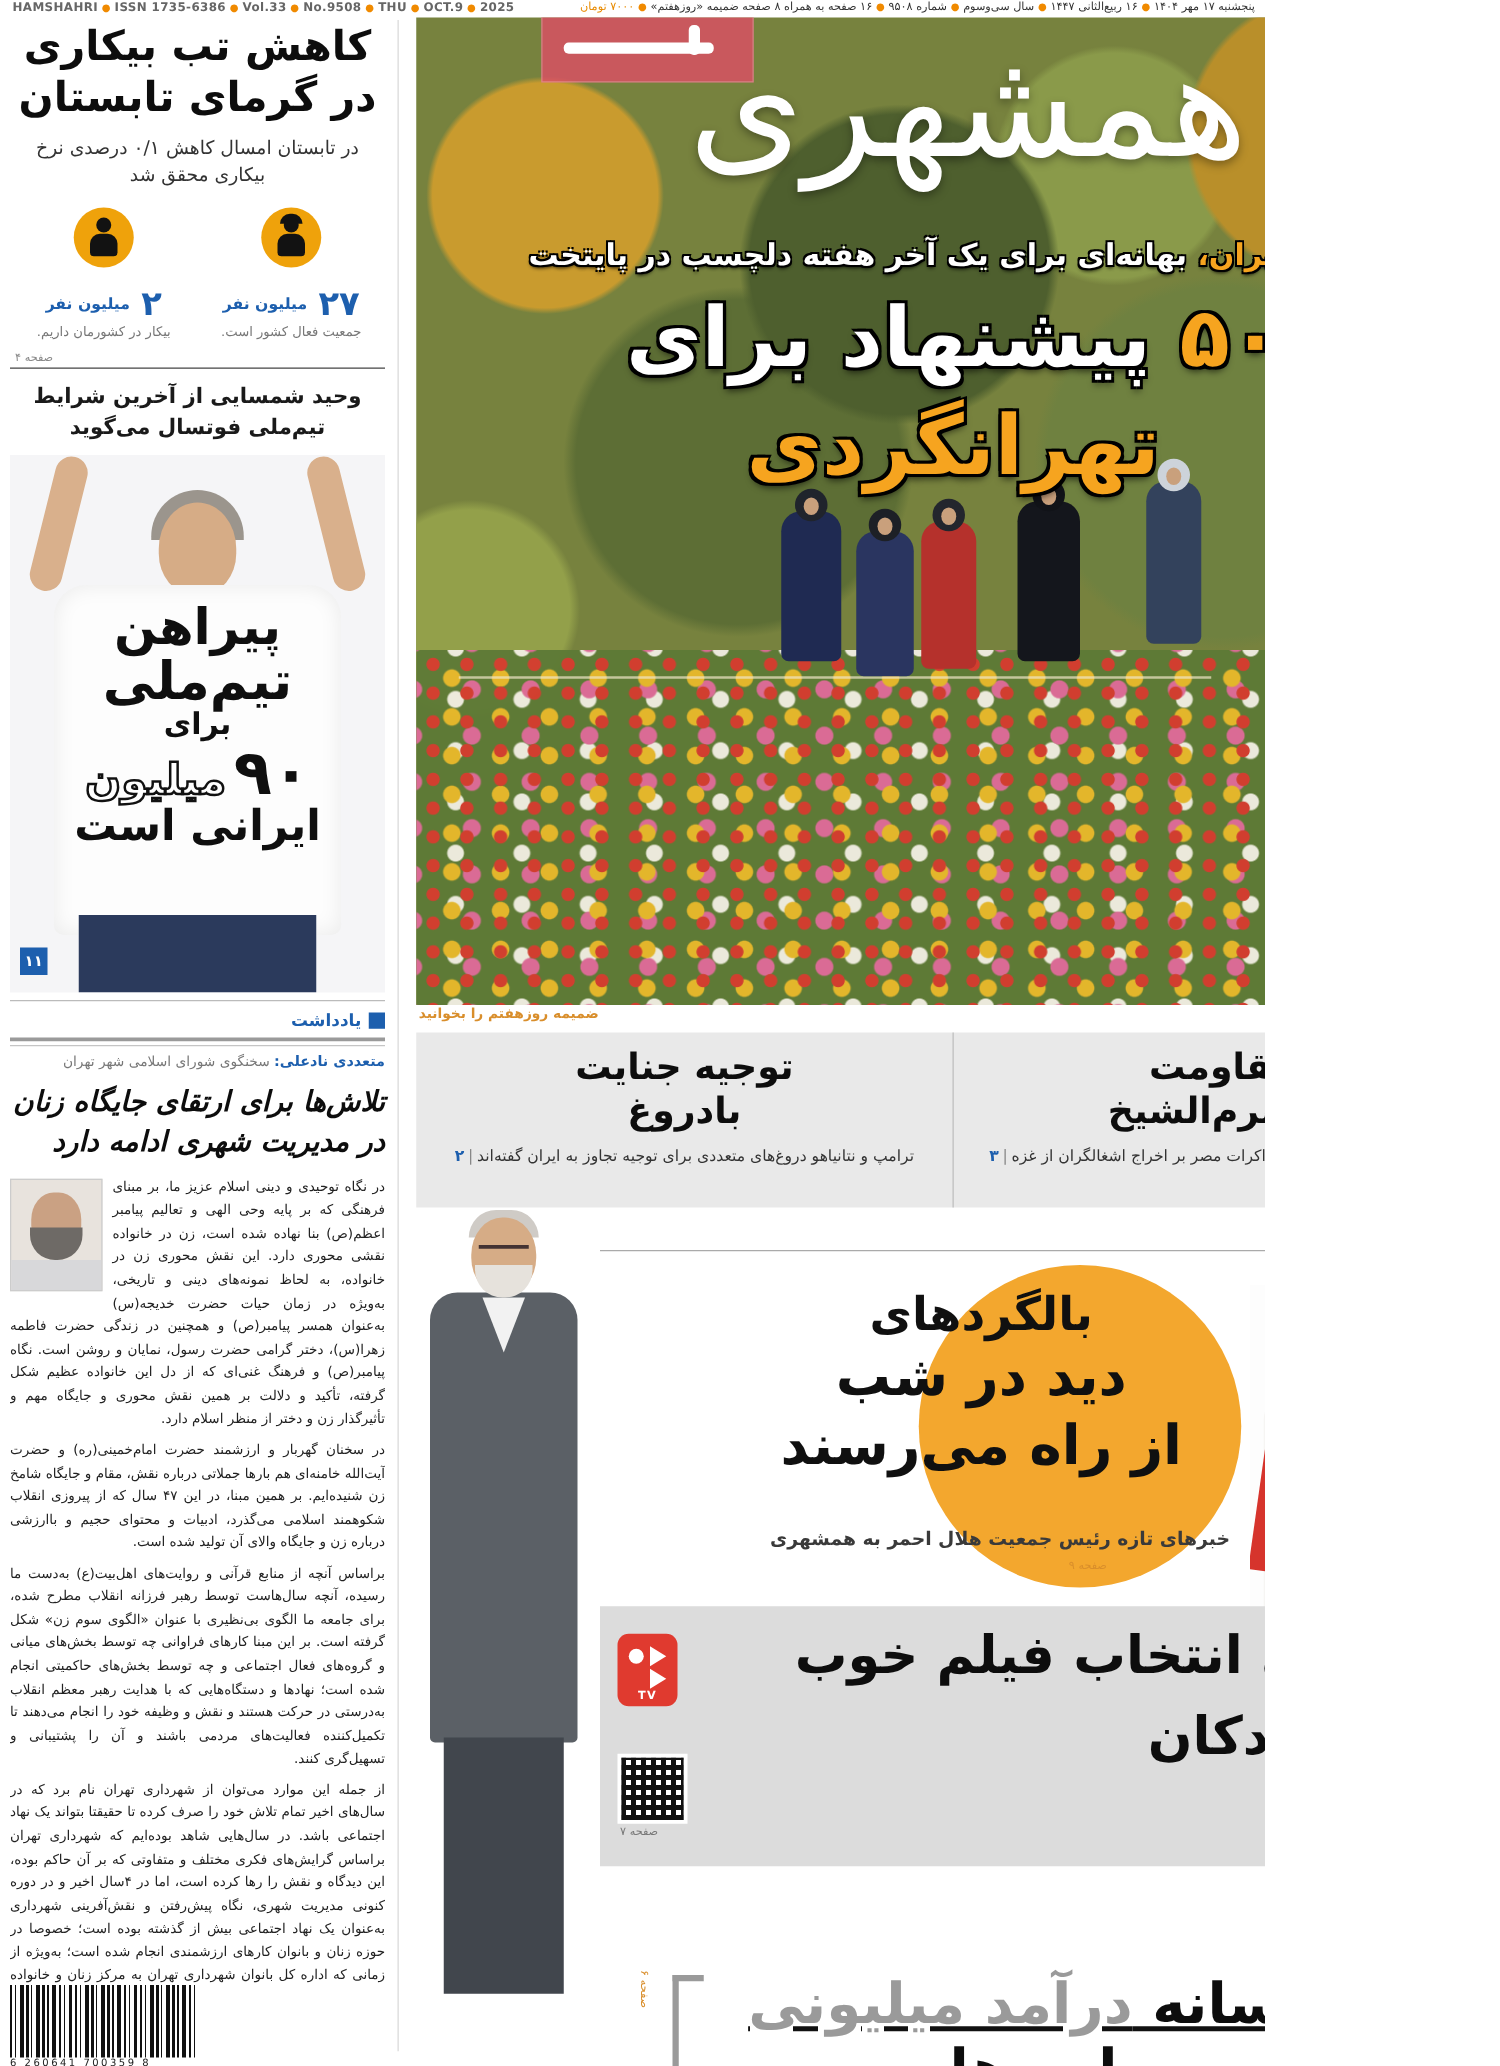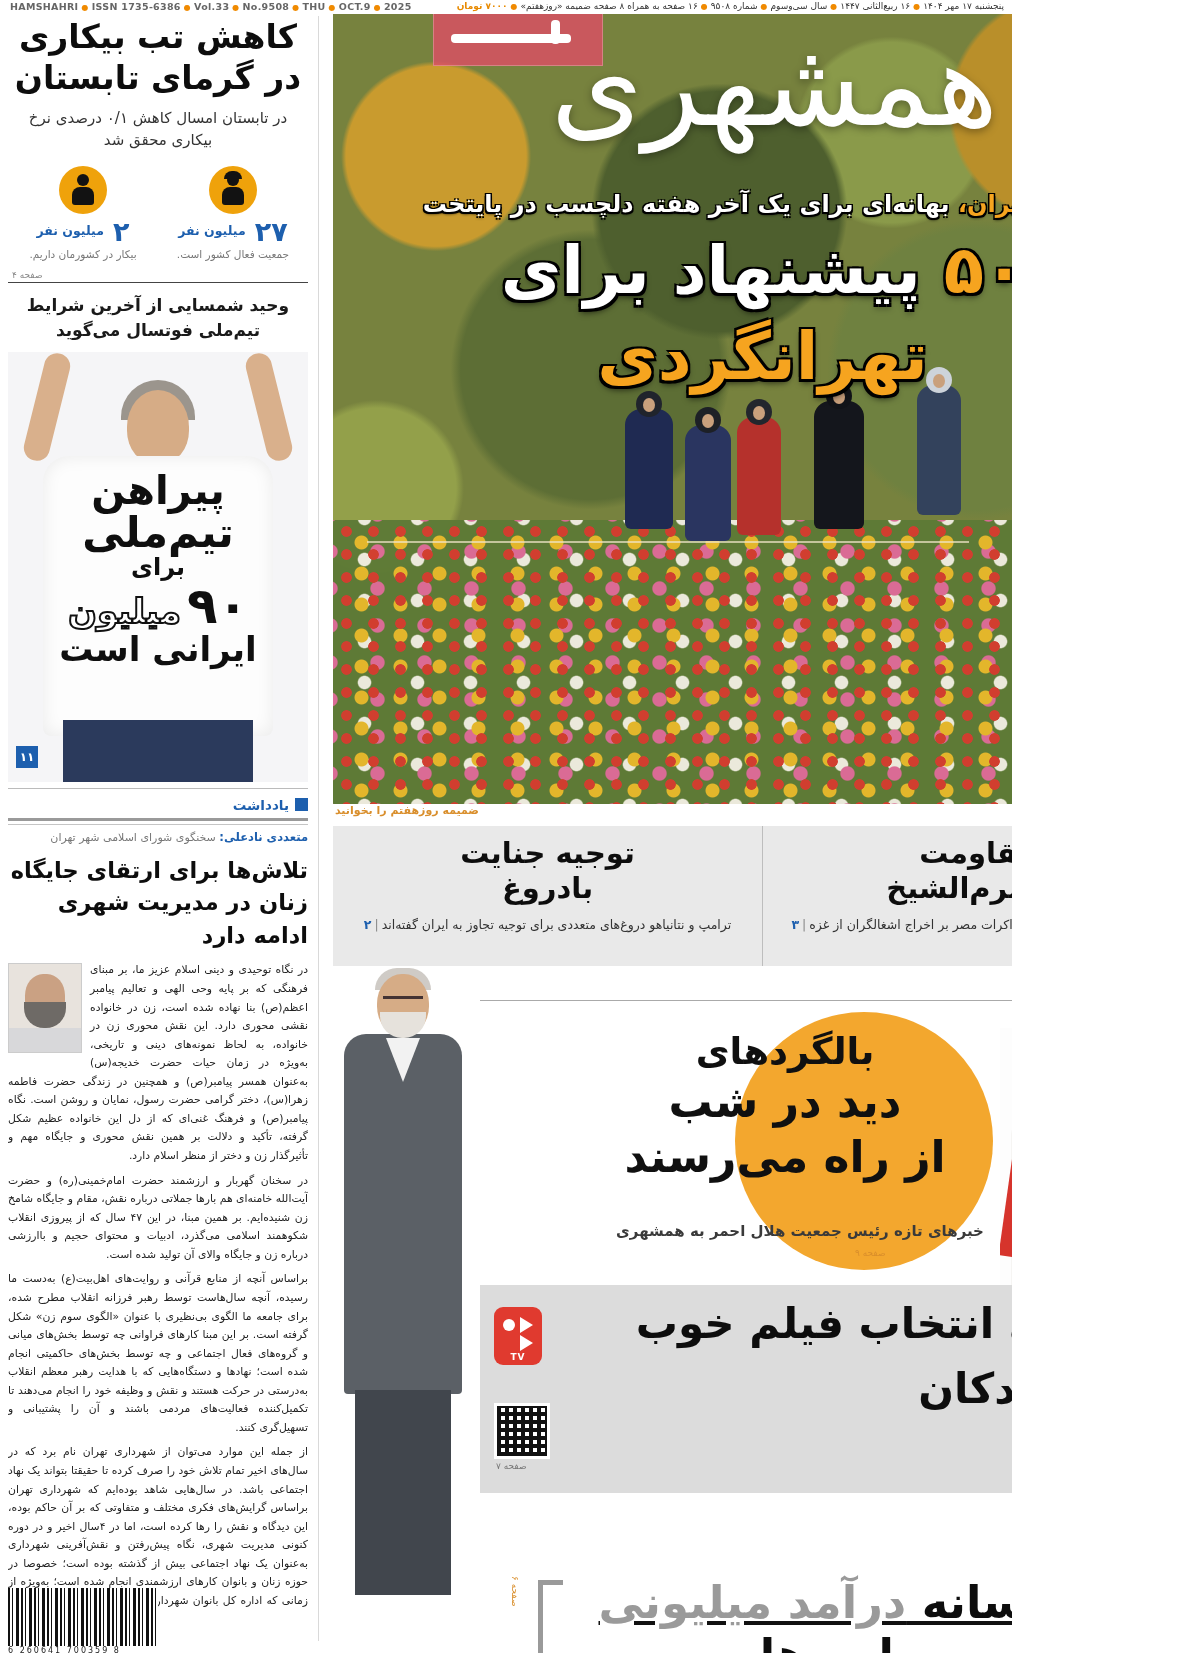--- a/index.html
+++ b/index.html
@@ -3,33 +3,33 @@
 <meta charset="utf-8">
 <style>
   html,body{margin:0;padding:0;background:#fff;}
   #page{position:relative;width:1012px;height:1653px;background:#fff;overflow:hidden;
         font-family:"DejaVu Sans","Liberation Sans",sans-serif;color:#111;}
   
   .topbar{position:absolute;top:0;left:0;width:100%;height:15px;font-size:9.5px;color:#555;}
   .topbar .en{position:absolute;left:10px;top:1px;letter-spacing:.3px;font-weight:bold;color:#666;}
   .topbar .fa{position:absolute;right:8px;top:1px;direction:rtl;font-size:9px;color:#333;}
   .dotsep{color:#f08a00;margin:0 3px;font-size:8px;}
-  .price{color:#e88a00;font-weight:bold;}
+  .price{color:#e88a00;font-weight:normal;}
   
   .leftcol{position:absolute;left:8px;top:16px;width:300px;}
   .vline-main{position:absolute;left:318px;top:16px;width:1px;height:1625px;background:#d9d9d9;}
   .unemp-title{direction:rtl;text-align:center;font-size:33px;font-weight:900;line-height:1.25;color:#0d0d0d;}
   .unemp-sub{direction:rtl;text-align:center;font-size:15px;color:#333;line-height:1.5;margin-top:8px;}
   .stats{direction:rtl;display:flex;justify-content:space-between;margin-top:14px;padding:0 4px;}
   .stat{width:142px;text-align:center;}
   .stat-ic{width:48px;height:48px;border-radius:50%;background:#efa20b;margin:0 auto;position:relative;}
   .stat-ic .head{position:absolute;width:12px;height:12px;border-radius:50%;background:#121212;left:18px;top:8px;}
   .stat-ic .body{position:absolute;width:22px;height:18px;border-radius:8px 8px 3px 3px;background:#121212;left:13px;top:21px;}
   .stat-ic.worker .hat{position:absolute;width:18px;height:8px;border-radius:9px 9px 0 0;background:#121212;left:15px;top:5px;}
-  .stat-num-row{direction:rtl;margin-top:4px;line-height:1;}
+  .stat-num-row{direction:rtl;margin-top:16px;line-height:1;}
   .stat-num{font-size:27px;font-weight:900;color:#1d5fae;vertical-align:middle;}
   .stat-unit{font-size:12.5px;font-weight:bold;color:#1d5fae;margin-right:4px;vertical-align:middle;}
   .stat-desc{font-size:10.5px;color:#777;margin-top:3px;}
   .pageref4{direction:rtl;text-align:left;font-size:9px;color:#888;margin-top:10px;padding-left:4px;}
   .hr1{height:1px;background:#444;margin-top:2px;}
   .futsal-kicker{direction:rtl;text-align:center;font-size:17px;font-weight:bold;color:#1a1a1a;line-height:1.5;margin-top:10px;}
   
   .sham{position:relative;margin-top:8px;height:430px;background:#f5f5f7;overflow:hidden;}
   .arm{position:absolute;width:26px;height:110px;background:#d9b08c;border-radius:13px;top:0;}
   .arm.l{left:26px;transform:rotate(14deg);}
@@ -47,21 +47,21 @@
   .st6{font-size:34px;font-weight:900;}
   .pagebadge{position:absolute;left:8px;bottom:14px;width:22px;height:22px;background:#1d5fae;color:#fff;font-size:12px;font-weight:bold;text-align:center;line-height:22px;}
   .hr2{height:1px;background:#bbb;margin-top:6px;}
   
   .note-head{direction:rtl;margin-top:8px;display:flex;align-items:center;}
   .bluesq{width:13px;height:13px;background:#1d5fae;margin-left:6px;}
   .note-title{color:#1d5fae;font-size:13.5px;font-weight:bold;}
   .note-rules{margin-top:5px;border-top:3px solid #9a9a9a;border-bottom:1px solid #c5c5c5;height:3px;}
   .byline{direction:rtl;font-size:11px;margin-top:5px;color:#777;}
   .byline b{color:#1d5fae;font-size:11.5px;}
-  .note-hl{direction:rtl;font-size:22.5px;font-weight:900;line-height:1.45;margin-top:10px;color:#0d0d0d;}
+  .note-hl{direction:rtl;font-size:22.5px;font-weight:900;line-height:1.45;margin-top:10px;color:#0d0d0d;font-style:italic;}
   .note-body{direction:rtl;margin-top:10px;font-size:10.8px;line-height:1.72;text-align:justify;color:#222;height:652px;overflow:hidden;}
   .note-body p{margin:0 0 6px 0;}
   .author-photo{float:left;width:72px;height:88px;background:#e8e3dd;border:1px solid #ccc;margin:2px 8px 4px 0;position:relative;}
   .author-photo .af-head{position:absolute;left:50%;top:10px;transform:translateX(-50%);width:40px;height:48px;border-radius:45%;background:#caa183;}
   .author-photo .af-beard{position:absolute;left:50%;top:38px;transform:translateX(-50%);width:42px;height:26px;border-radius:0 0 20px 20px;background:#6e6a66;}
   .author-photo .af-body{position:absolute;left:0;bottom:0;width:100%;height:24px;background:#d8d8da;}
   .barcode{position:absolute;left:8px;top:1588px;width:150px;height:58px;
     background:repeating-linear-gradient(90deg,#111 0 2px,#fff 2px 4px,#111 4px 5px,#fff 5px 8px,#111 8px 11px,#fff 11px 13px);}
   .barcode-num{position:absolute;left:8px;top:1646px;width:150px;font-size:8px;letter-spacing:2px;color:#222;}
   

